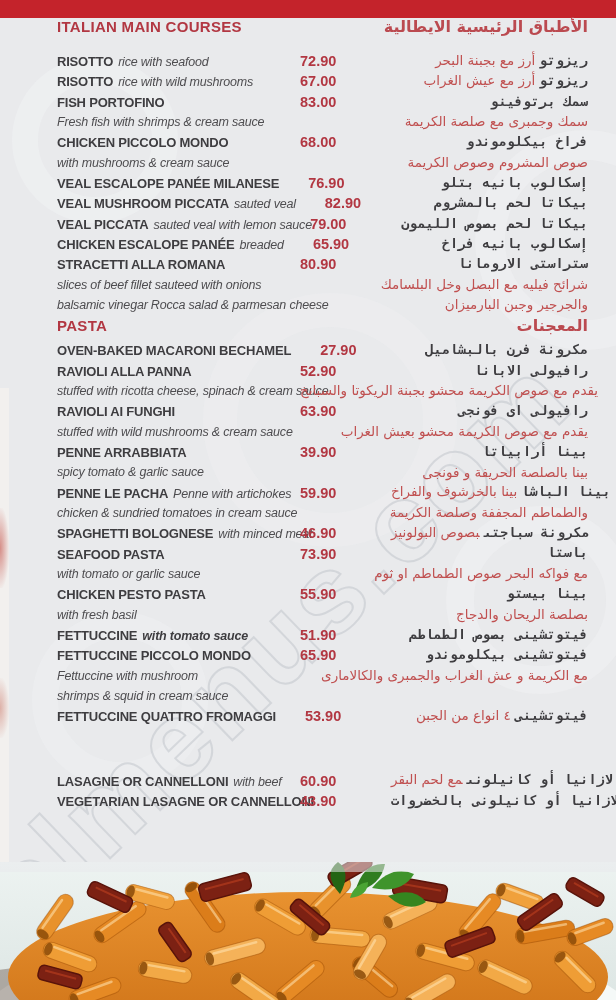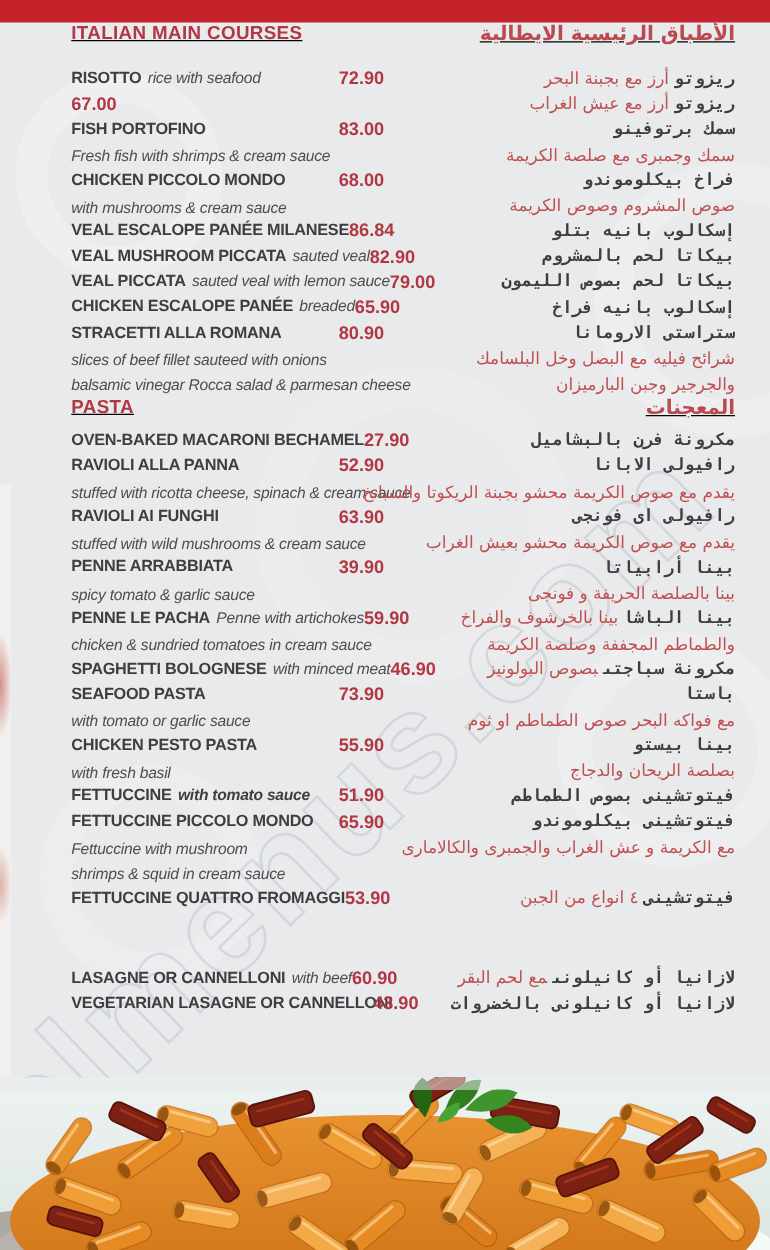--- a/index.html
+++ b/index.html
@@ -29,27 +29,27 @@
     pointer-events:none;white-space:nowrap;z-index:1;
   }
   .left-strip{position:absolute;left:0;top:388px;width:9px;height:474px;background:#f2f0ee;z-index:2;}
   .left-strip::before{content:"";position:absolute;left:0;top:120px;width:9px;height:80px;
     background:radial-gradient(ellipse at left,rgba(190,60,50,.55),rgba(190,60,50,0) 75%);}
   .left-strip::after{content:"";position:absolute;left:0;top:290px;width:9px;height:60px;
     background:radial-gradient(ellipse at left,rgba(190,80,60,.4),rgba(190,80,60,0) 75%);}
 
   .content{position:relative;z-index:3;padding:0 28px 0 57px;}
   .sec-head{display:flex;justify-content:space-between;align-items:flex-end;
-    margin-top:16px;margin-bottom:13px;line-height:22px;text-decoration:underline;}
+    margin-top:16px;margin-bottom:13px;line-height:22px;}
   .sec-head.compact{margin-top:0;margin-bottom:3px;}
   .sec-head .en{color:var(--red-head);font-weight:bold;font-size:15px;letter-spacing:.3px;}
   .sec-head .arh{color:#bb4a50;font-weight:bold;font-size:16px;
     font-family:"DejaVu Sans",sans-serif;direction:rtl;}
 
-  .row{display:flex;align-items:flex-end;height:20.33px;}
+  .row{display:flex;align-items:center;height:20.33px;gap:29px;}
   .row .left{flex:0 1 auto;min-width:214px;white-space:nowrap;}
   .row .name{font-weight:bold;font-size:13px;color:var(--dark);letter-spacing:-.2px;}
   .row .sub{font-style:italic;font-size:12.5px;color:var(--desc);margin-left:5px;letter-spacing:-.2px;}
   .row .sub.bold{font-weight:bold;color:var(--dark);}
   .row .price{flex:0 0 62px;font-weight:bold;font-size:14.5px;color:var(--red-price);}
   .row .ar{flex:1 1 auto;text-align:right;direction:rtl;font-size:13.5px;line-height:1;
     font-family:"DejaVu Sans",sans-serif;white-space:nowrap;}
   .row .ar .seg+.seg{margin-right:4px;}
   .row .ar .seg.dark{color:var(--dark);font-weight:bold;font-family:Liberation Mono, monospace;}
   .row .ar .seg.red{color:var(--red-ar);}
@@ -79,20 +79,21 @@
       <div class="sec-head">
         <span class="en">ITALIAN MAIN COURSES</span>
         <span class="arh">الأطباق الرئيسية الايطالية</span>
       </div>
       <div class="row">
         <div class="left"><span class="name">RISOTTO</span><span class="sub">rice with seafood</span></div>
         <div class="price">72.90</div>
         <div class="ar"><span class="seg dark">ريزوتو</span><span class="seg red">أرز مع بجبنة البحر</span></div>
       </div>
       <div class="row">
+        <div class="left"><span class="name">RISOTTO</span><span class="sub">rice with wild mushrooms</span></div>
         <div class="price">67.00</div>
         <div class="ar"><span class="seg dark">ريزوتو</span><span class="seg red">أرز مع عيش الغراب</span></div>
       </div>
       <div class="row">
         <div class="left"><span class="name">FISH PORTOFINO</span></div>
         <div class="price">83.00</div>
         <div class="ar"><span class="seg dark">سمك برتوفينو</span></div>
       </div>
       <div class="row descrow">
         <div class="left">Fresh fish with shrimps &amp; cream sauce</div>
@@ -102,21 +103,21 @@
         <div class="left"><span class="name">CHICKEN PICCOLO MONDO</span></div>
         <div class="price">68.00</div>
         <div class="ar"><span class="seg dark">فراخ بيكلوموندو</span></div>
       </div>
       <div class="row descrow">
         <div class="left">with mushrooms &amp; cream sauce</div>
         <div class="ar"><span class="seg red">صوص المشروم وصوص الكريمة</span></div>
       </div>
       <div class="row">
         <div class="left"><span class="name">VEAL ESCALOPE PANÉE MILANESE</span></div>
-        <div class="price">86.84</div>
+        <div class="price">76.90</div>
         <div class="ar"><span class="seg dark">إسكالوب بانيه بتلو</span></div>
       </div>
       <div class="row">
         <div class="left"><span class="name">VEAL MUSHROOM PICCATA</span><span class="sub">sauted veal</span></div>
         <div class="price">82.90</div>
         <div class="ar"><span class="seg dark">بيكاتا لحم بالمشروم</span></div>
       </div>
       <div class="row">
         <div class="left"><span class="name">VEAL PICCATA</span><span class="sub">sauted veal with lemon sauce</span></div>
         <div class="price">79.00</div>

